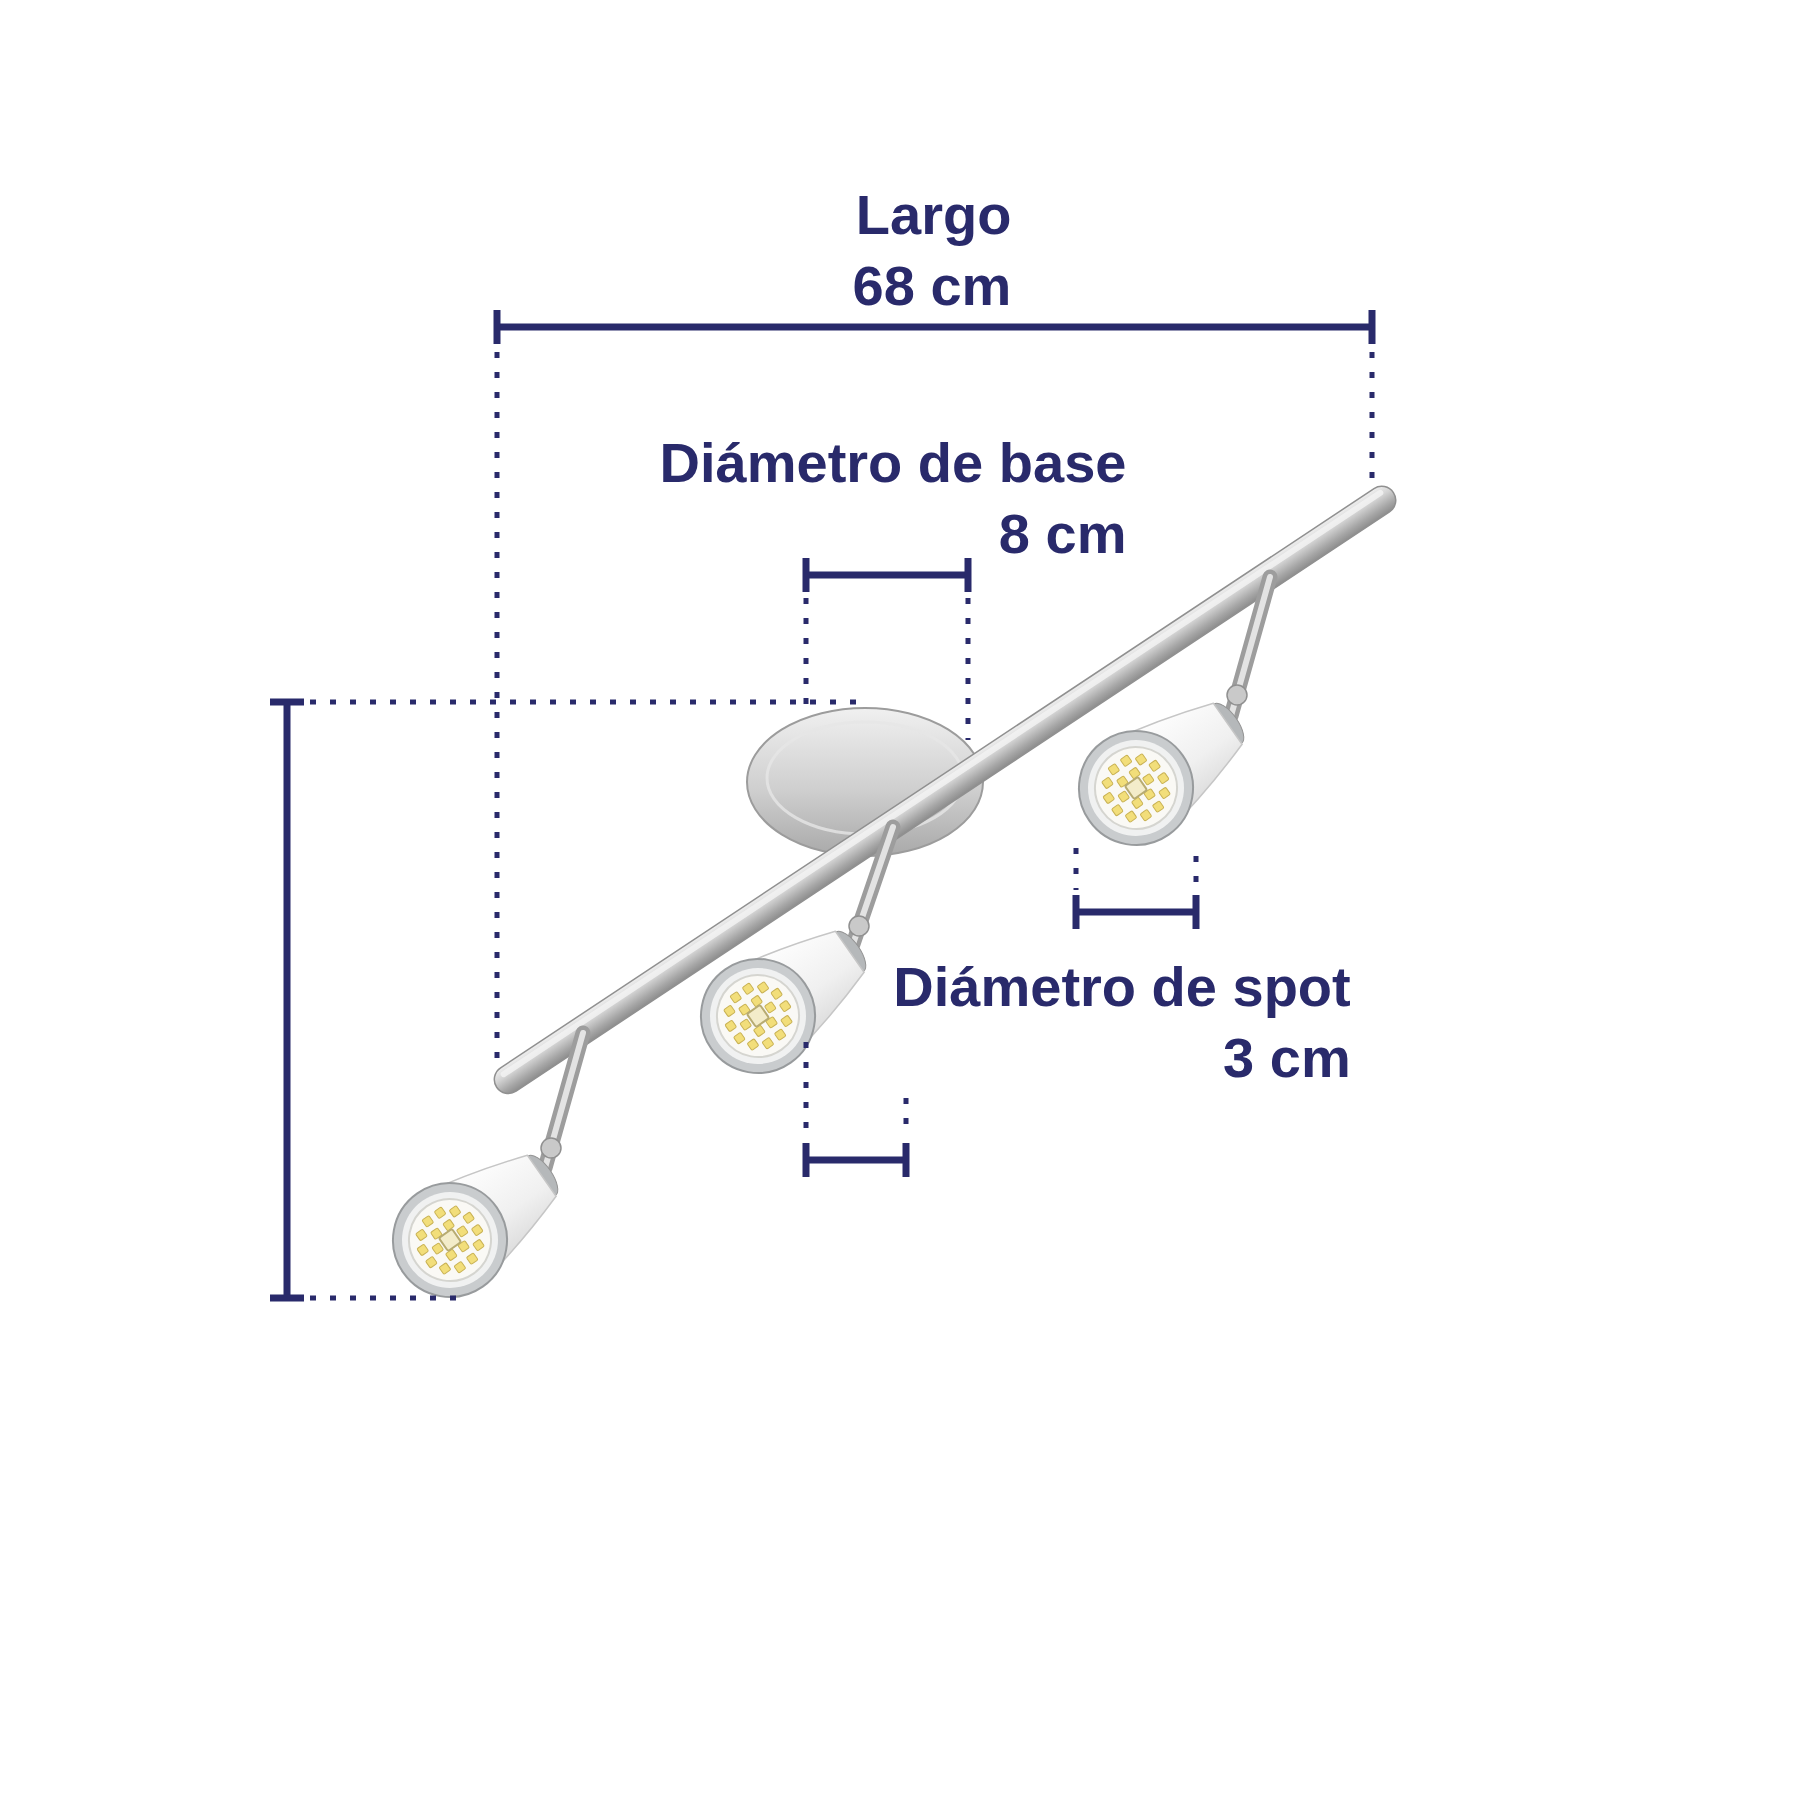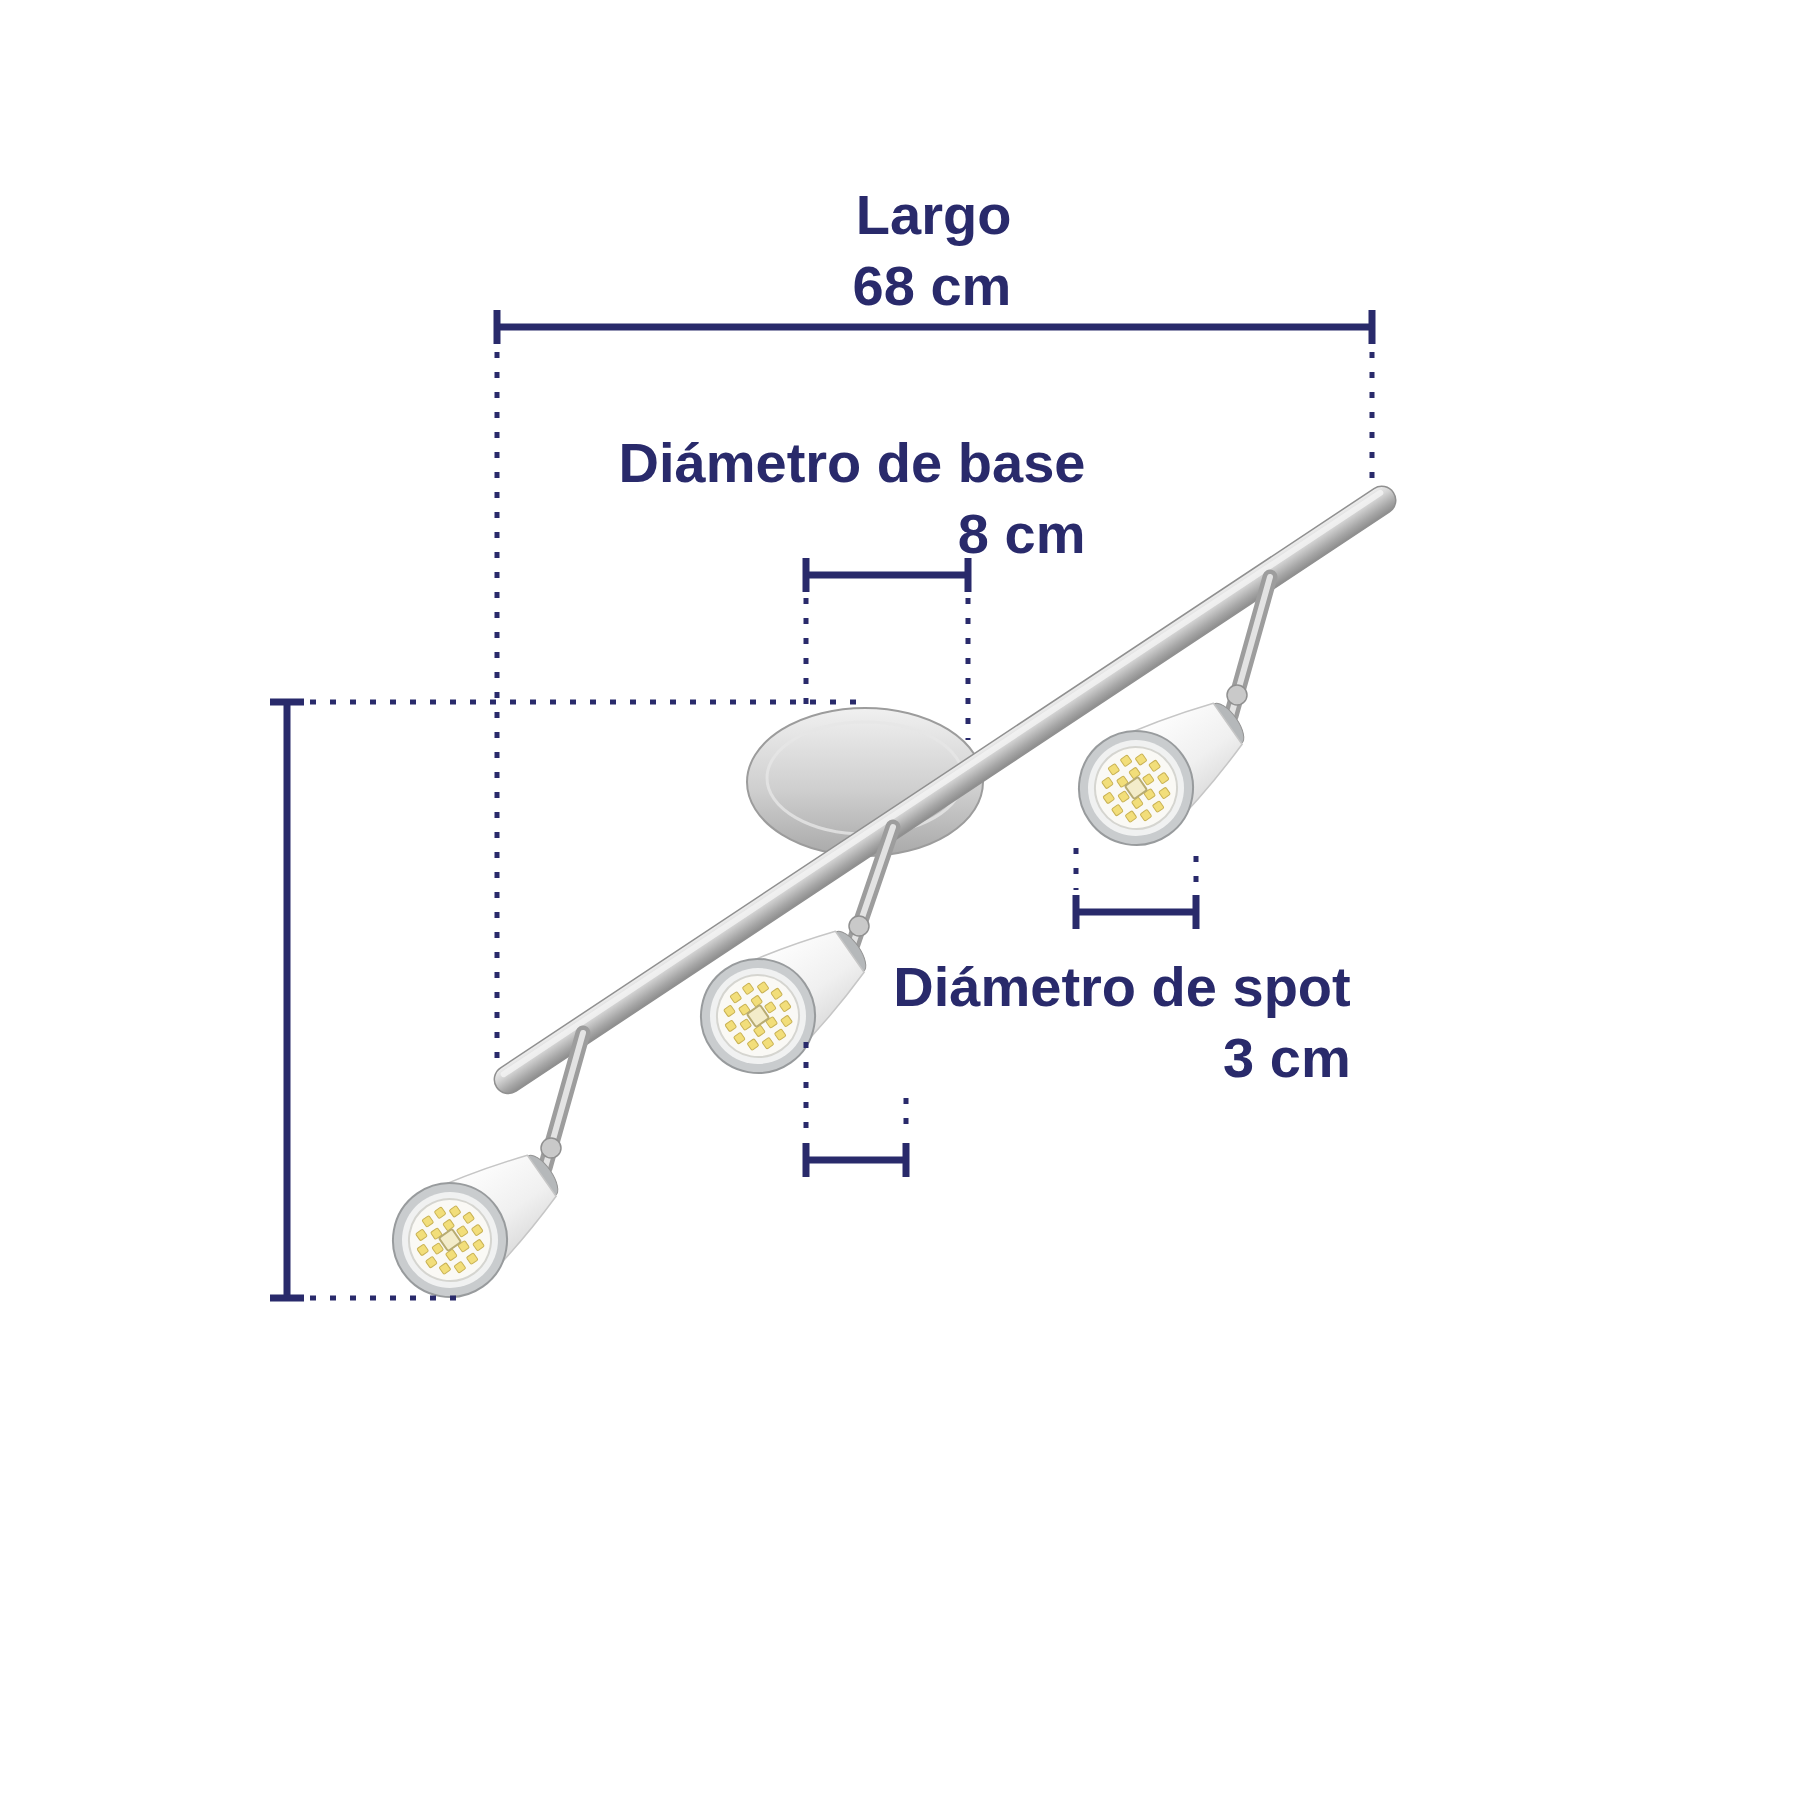--- a/index.html
+++ b/index.html
@@ -137,21 +137,21 @@
       <line x1="806" y1="1042" x2="806" y2="1138" stroke-width="5" stroke-dasharray="6 14"></line>
       <line x1="906" y1="1098" x2="906" y2="1138" stroke-width="5" stroke-dasharray="6 14"></line>
     </g>
   </svg>
 
   <div class="dim-label" style="left:932px;top:180px">
     <div>Largo</div>
     <div>68 cm</div>
   </div>
 
-  <div class="dim-label" style="left:852px;top:428px">
+  <div class="dim-label" style="left:893px;top:428px">
     <div>Diámetro de base</div>
     <div>8 cm</div>
   </div>
 
 
   <div class="dim-label" style="left:1122px;top:952px">
     <div>Diámetro de spot</div>
     <div>3 cm</div>
   </div>
 

